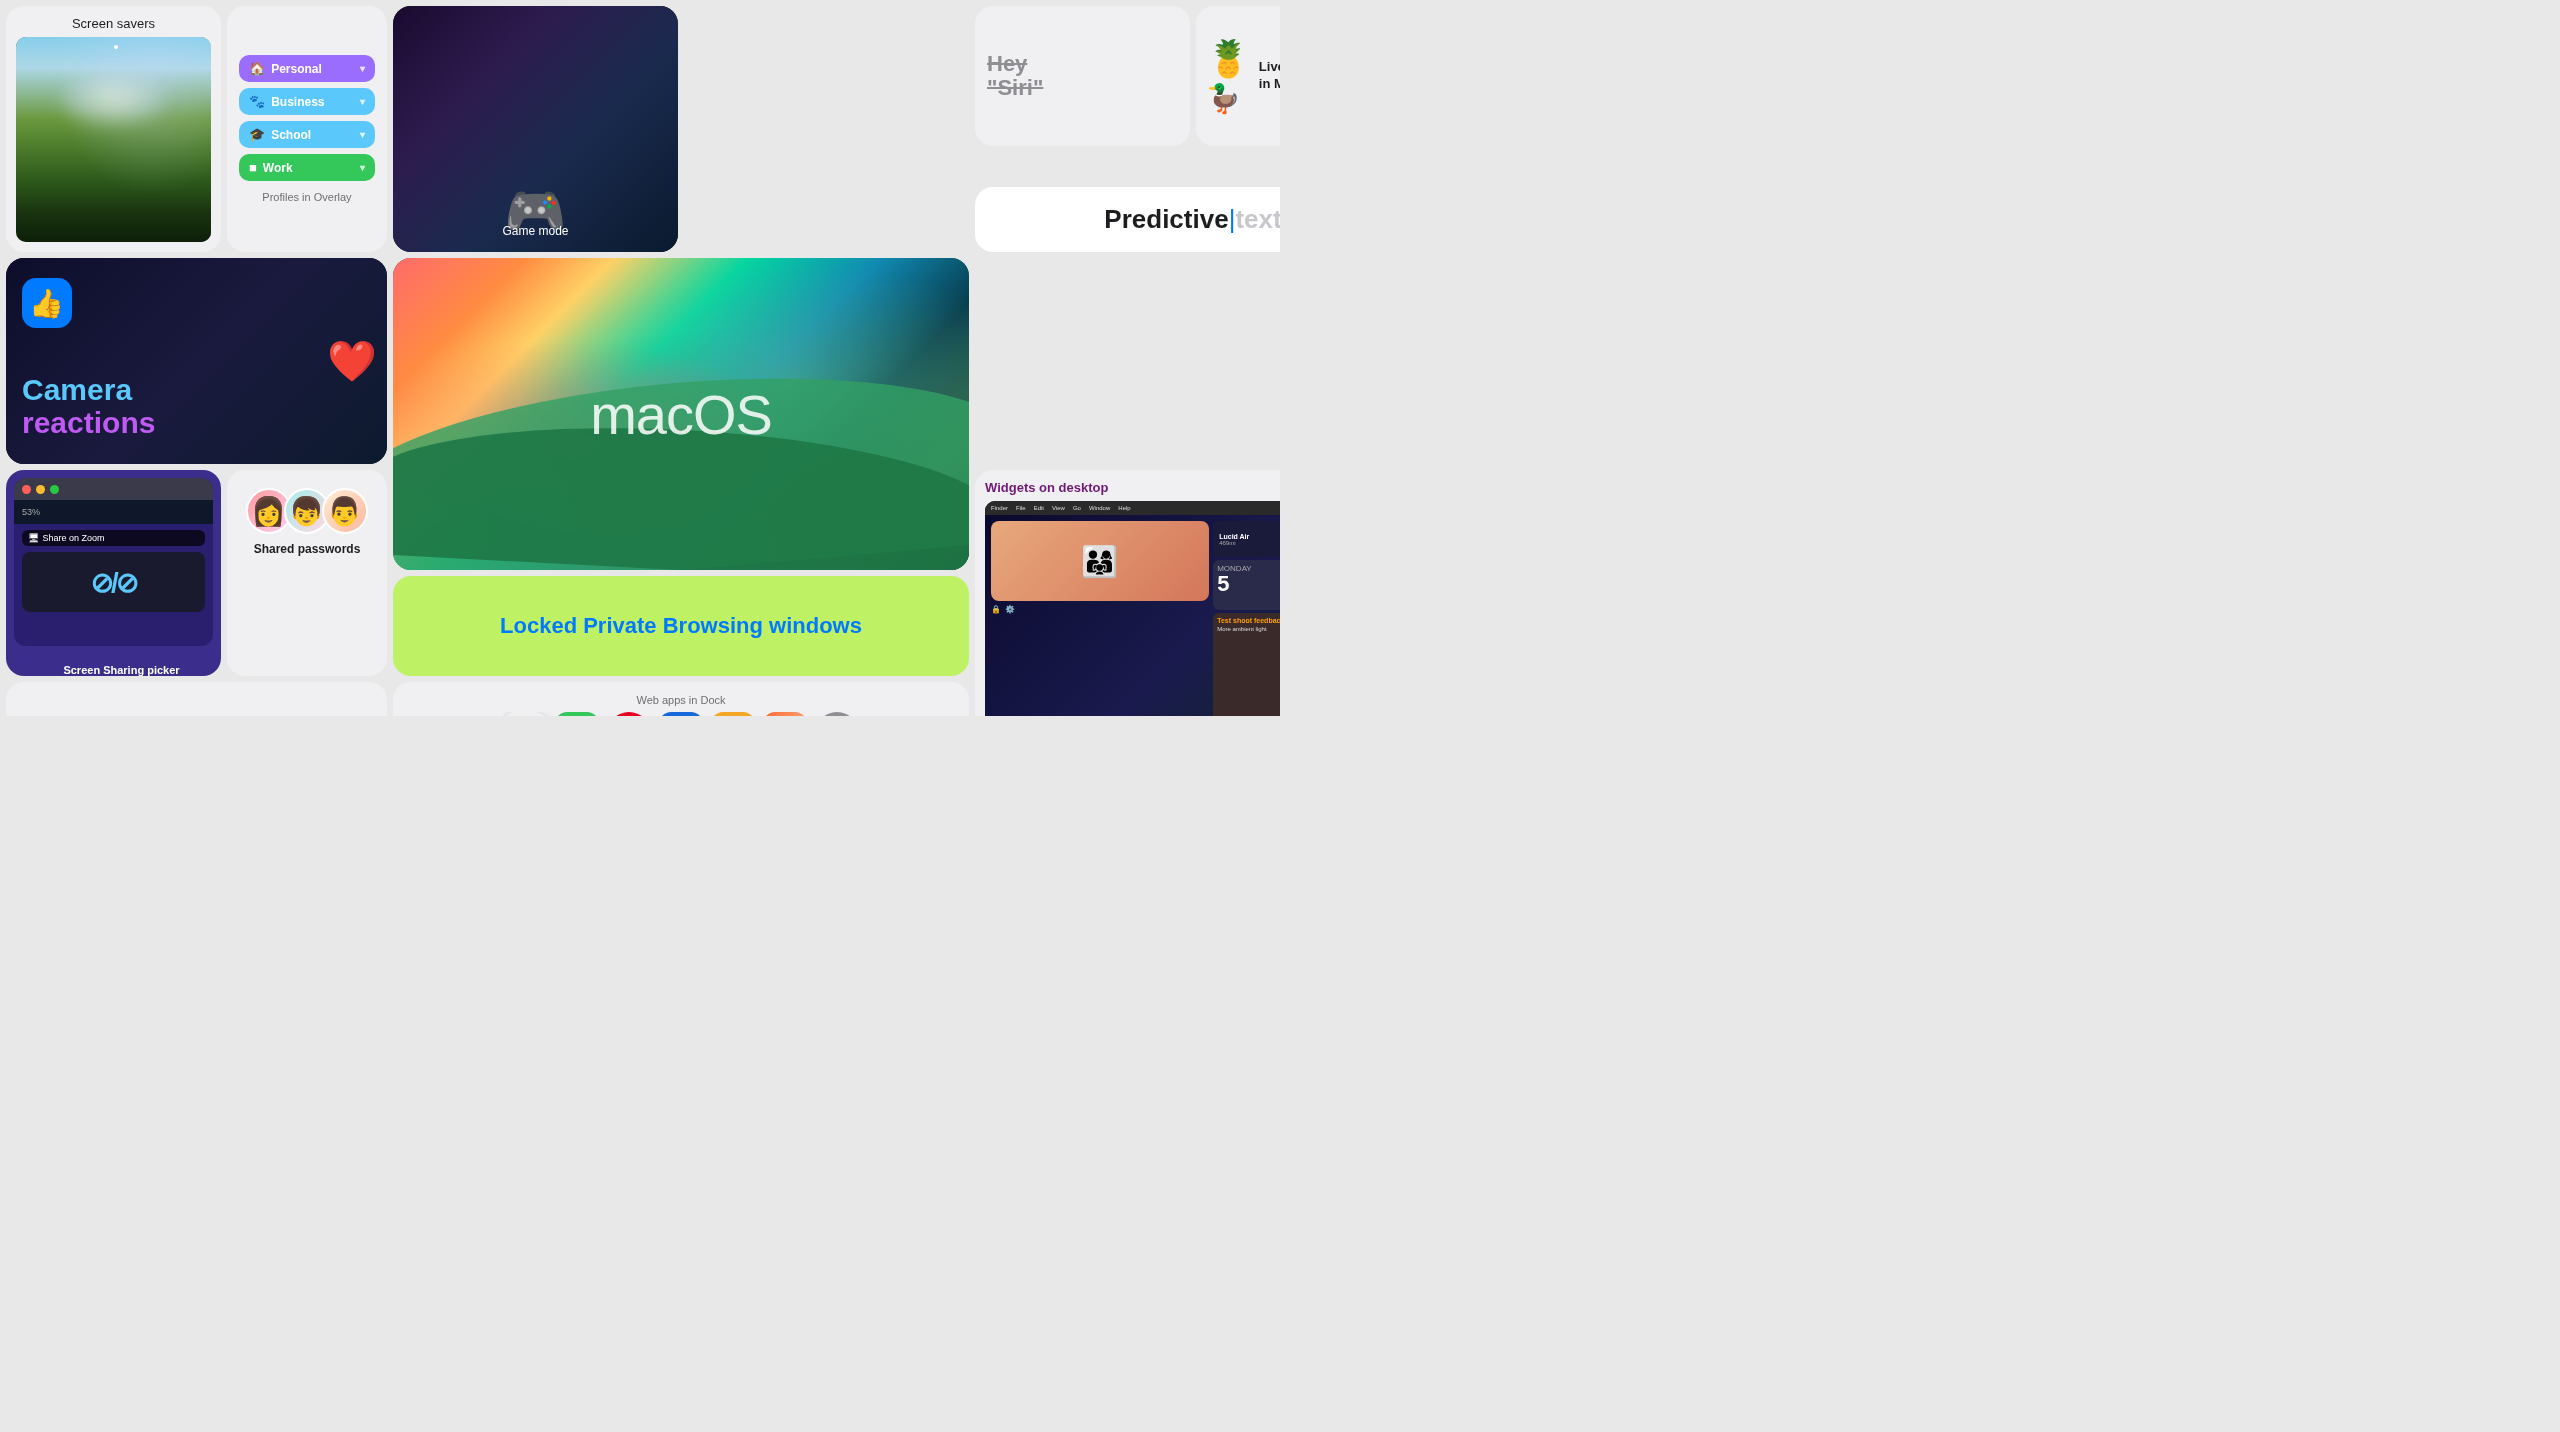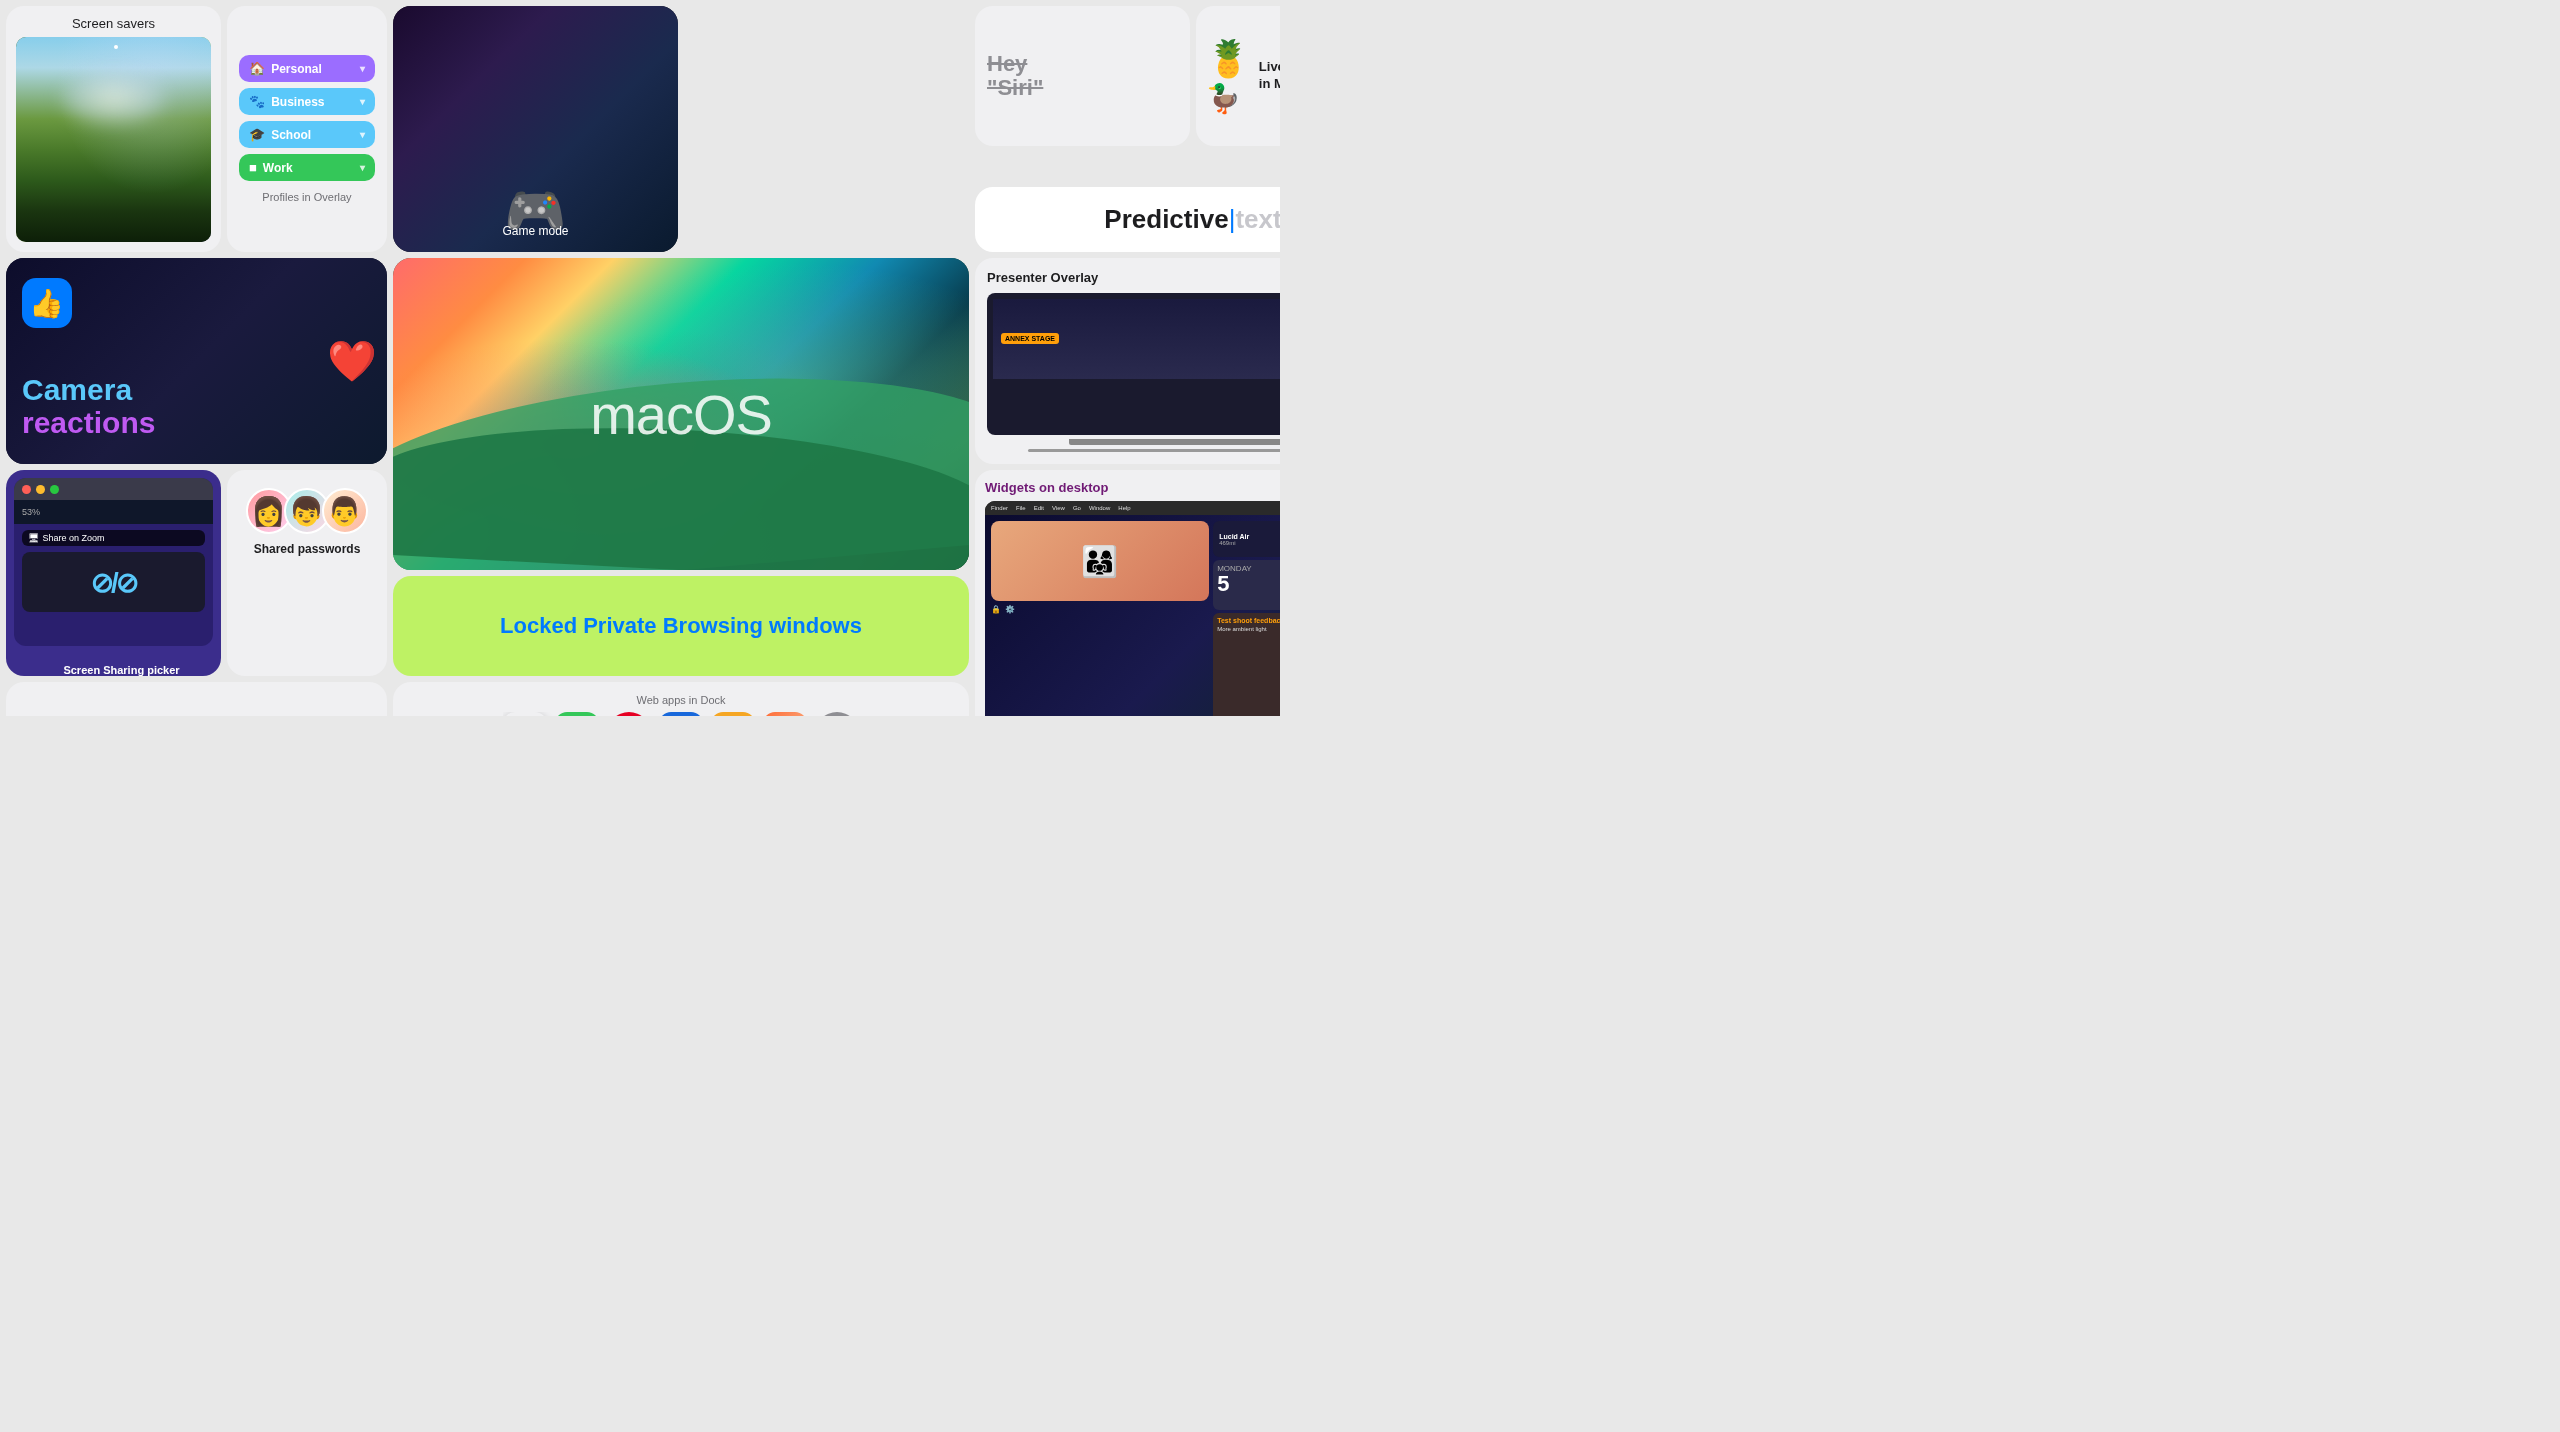--- a/index.html
+++ b/index.html
@@ -785,41 +785,20 @@
   </div>
 
   <div class="card macos-card" style="grid-column:3/5; grid-row:3/6;">
     <div class="macos-gradient"></div>
     <div class="macos-swoosh"></div>
     <div class="macos-wave1"></div>
     <div class="macos-wave2"></div>
     <div class="macos-title">macOS</div>
   </div>
 
-  <div class="card presenter-card" style="grid-column:5/7; grid-row:3/5;">
-    <div class="presenter-title">Presenter Overlay</div>
-    <div style="width:100%; flex:1; display:flex; flex-direction:column; gap:4px;">
-      <div class="presenter-screen">
-        <div style="width:100%;">
-          <div class="presenter-screen-content">
-            <div style="position:relative; z-index:2;">
-              <div class="annex-stage-badge">ANNEX STAGE</div>
-            </div>
-            <div class="presenter-host">
-              <div class="pip-face">😊</div>
-              <div class="pip-face">😄</div>
-              <div class="pip-face">🙂</div>
-            </div>
-          </div>
-        </div>
-      </div>
-      <div class="presenter-stand"></div>
-      <div class="presenter-base"></div>
-    </div>
-  </div>
 
   <div class="card screenshare-card" style="grid-column:1; grid-row:5/7;">
     <div class="screenshare-inner">
       <div class="screenshare-titlebar">
         <div class="traffic-light tl-red"></div>
         <div class="traffic-light tl-yellow"></div>
         <div class="traffic-light tl-green"></div>
       </div>
       <div class="screenshare-toolbar">
         <span class="screenshare-percent">53%</span>

